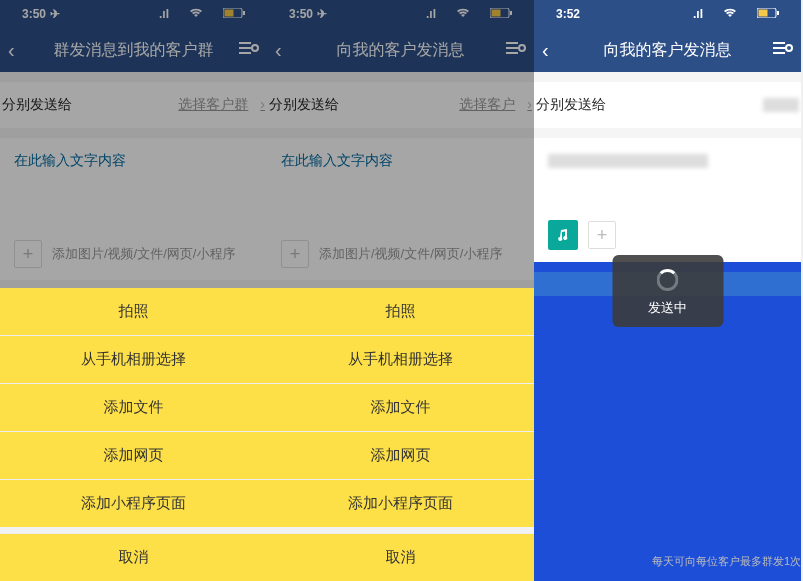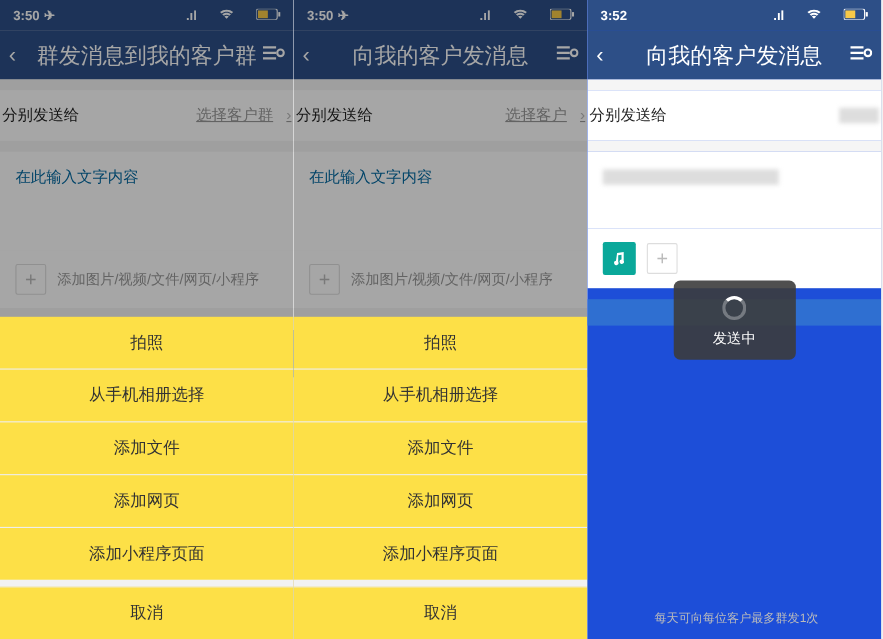--- a/index.html
+++ b/index.html
@@ -18,21 +18,21 @@
     background: #f5f5f5;
   }
   
   .statusbar {
     height: 28px;
     background: #2d4f87;
     color: #fff;
     display: flex;
     align-items: center;
     justify-content: space-between;
-    padding: 0 12px;
+    padding: 0 22px;
     font-size: 12px;
     font-weight: 600;
   }
   .status-left { display: flex; align-items: center; gap: 4px; }
   .status-right { display: flex; align-items: center; gap: 4px; }
   .status-icons { display: flex; align-items: center; gap:20px; }
   
   .navbar {
     height: 44px;
     background: #2d4f87;
@@ -43,21 +43,21 @@
     position: relative;
   }
   .nav-back {
     position: absolute;
     left: 8px;
     top: 0; bottom: 0;
     display: flex;
     align-items: center;
     font-size: 20px;
   }
-  .nav-title { font-size: 20px; font-weight: 400; }
+  .nav-title { font-size: 16px; font-weight: 400; }
   .nav-action {
     position: absolute; right: 8px; top:0; bottom:0;
     display:flex; align-items:center;
   }
   
   .row {
     background: #fff;
     display: flex;
     align-items: center;
     justify-content: space-between;
@@ -145,21 +145,21 @@
   }
   .spinner {
     width:22px; height:22px;
     margin:0 auto 8px;
     border:3px solid rgba(255,255,255,0.3);
     border-top-color:#fff;
     border-radius:50%;
   }
   .footer-note {
     position:absolute; bottom:12px; left:4px; right:0;
-    text-align:center;
+    text-align:right;
     color:#bbb; font-size:11px;
   }
   .gap { height:10px; background:#f5f5f5;}
   .msg-blur-row {
     background:#fff;
     padding:16px 14px 40px;
   }
   .msg-blur {
     width: 160px; height:14px; background:#ddd; filter:blur(2px);
   }

